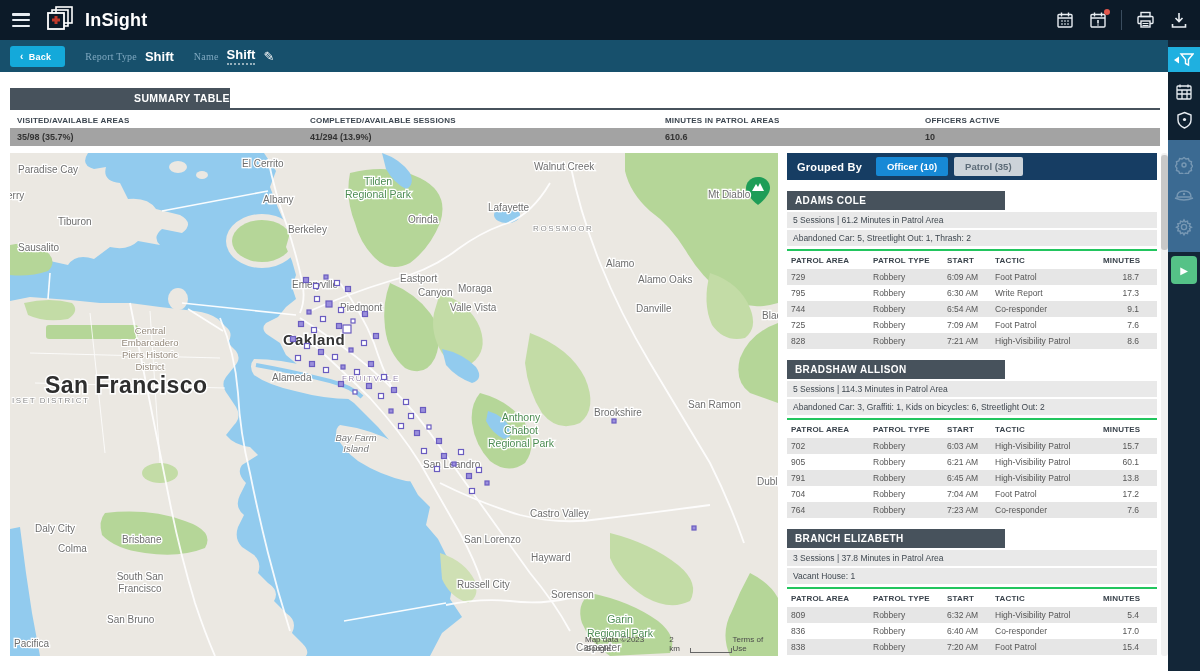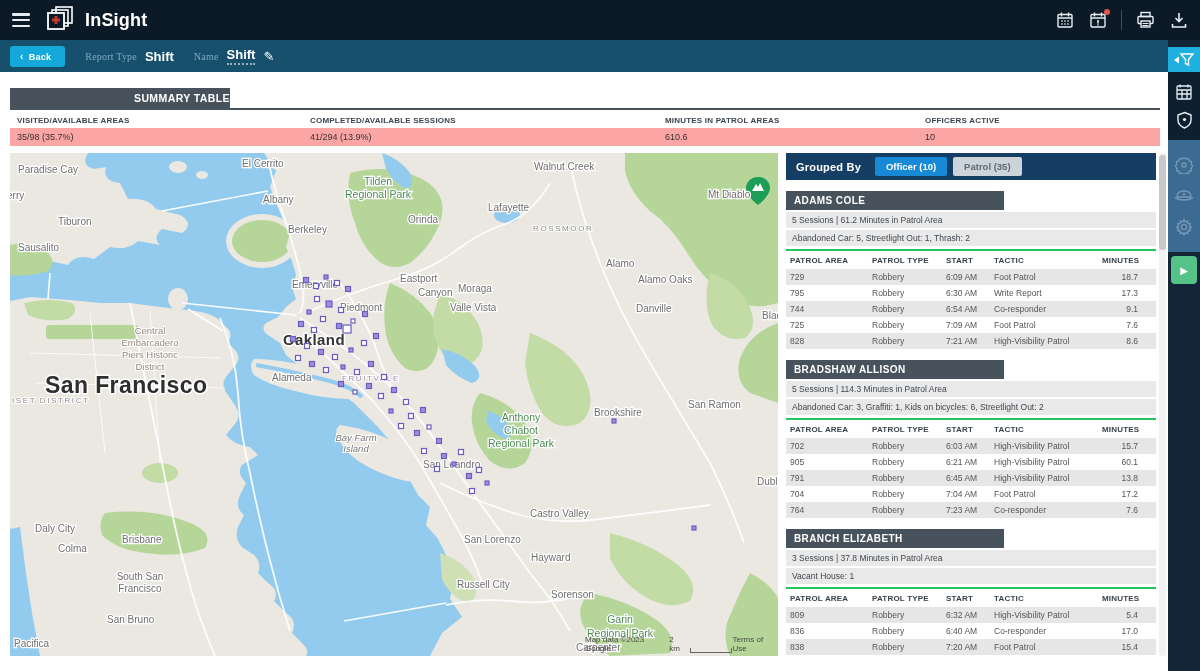--- a/index.html
+++ b/index.html
@@ -35,25 +35,25 @@
   
   .main { position:absolute; top:72px; left:0; width:1168px; height:599px; background:#fff; }
 
   
   .summary { margin:16px 8px 0 10px; }
   .summary-bar { border-bottom:2px solid #47525c; }
   .summary-title { display:inline-block; width:220px; background:#47525c; color:#fff;
     font-size:10.5px; font-weight:bold; letter-spacing:.4px; padding:4px 0 4px 9px;text-align:right; }
   .sum-grid { display:grid; grid-template-columns:293px 355px 260px auto; }
   .sum-head { padding:6px 0 3px 7px; font-size:8px; font-weight:bold; color:#3c4650; letter-spacing:.2px; }
-  .sum-vals { background:#fca5a5; }
+  .sum-vals { background:#a3a3a3;font-weight:bold; }
   .sum-val { padding:4px 0 4px 7px; font-size:9px; color:#333; }
 
   
-  .content-row { display:flex; margin:7px 0 0 10px; height:503px; }
+  .content-row { display:flex; margin:7px 0 0 10px; height:503px;justify-content:space-between; }
 
   
   .map-wrap { position:relative; width:768px; height:503px; overflow:hidden; background:#92cbee; cursor:grab; }
   .map-wrap svg { display:block; }
   .mt-town { font-size:10px; fill:#6e6e6e; stroke:#ffffff; stroke-width:2.5px; paint-order:stroke; }
   .mt-city { font-size:15px; fill:#343434; font-weight:bold; letter-spacing:.4px; stroke:#fff; stroke-width:3px; paint-order:stroke; }
   .mt-city-xl { font-size:23px; fill:#2e2e2e; font-weight:bold; letter-spacing:.4px; stroke:#fff; stroke-width:3px; paint-order:stroke; }
   .mt-park { font-size:10.5px; fill:#4c8c52; stroke:#fff; stroke-width:2.5px; paint-order:stroke; }
   .mt-district { font-size:8px; fill:#8b8b8b; letter-spacing:1.6px; stroke:#fff; stroke-width:2px; paint-order:stroke; }
   .mt-district-purple { font-size:8px; fill:#9a8bb0; letter-spacing:1.6px; stroke:#fff; stroke-width:2px; paint-order:stroke; }

